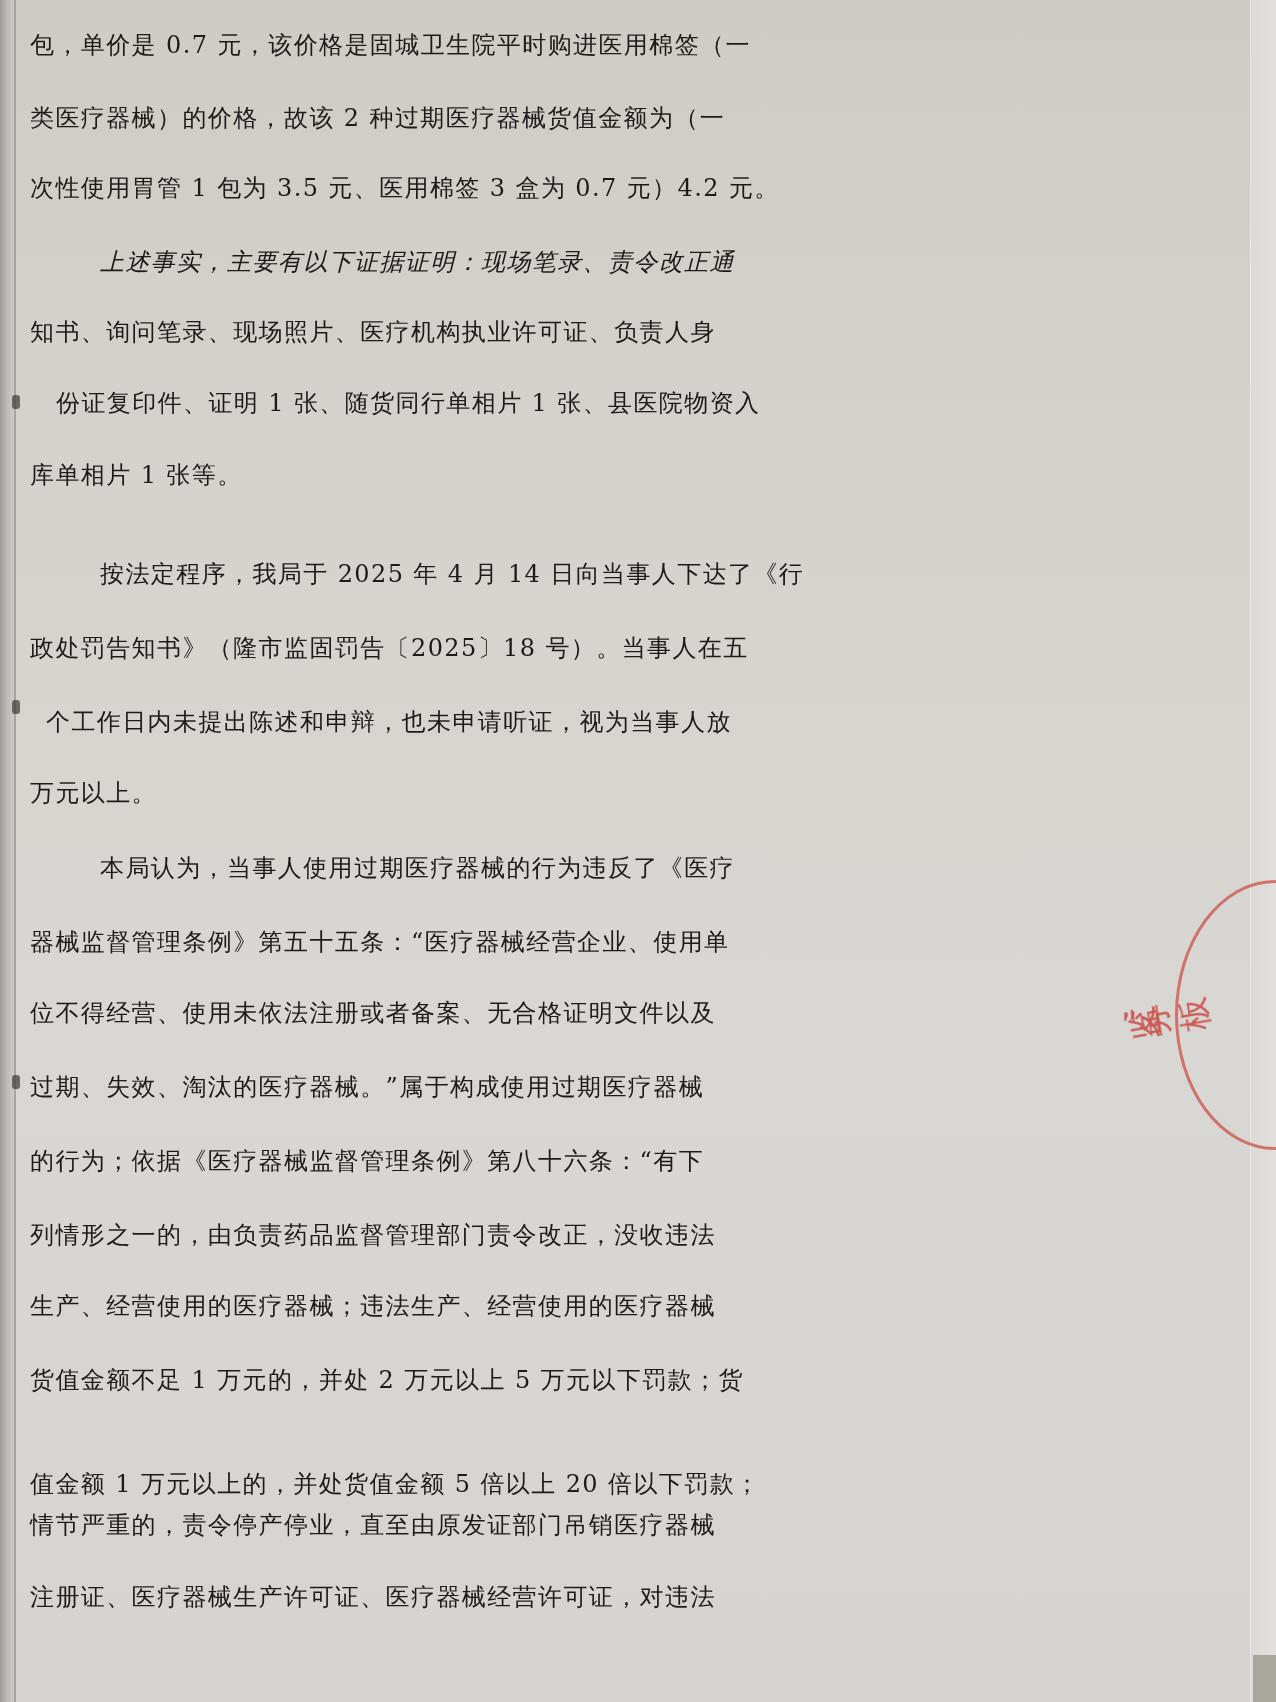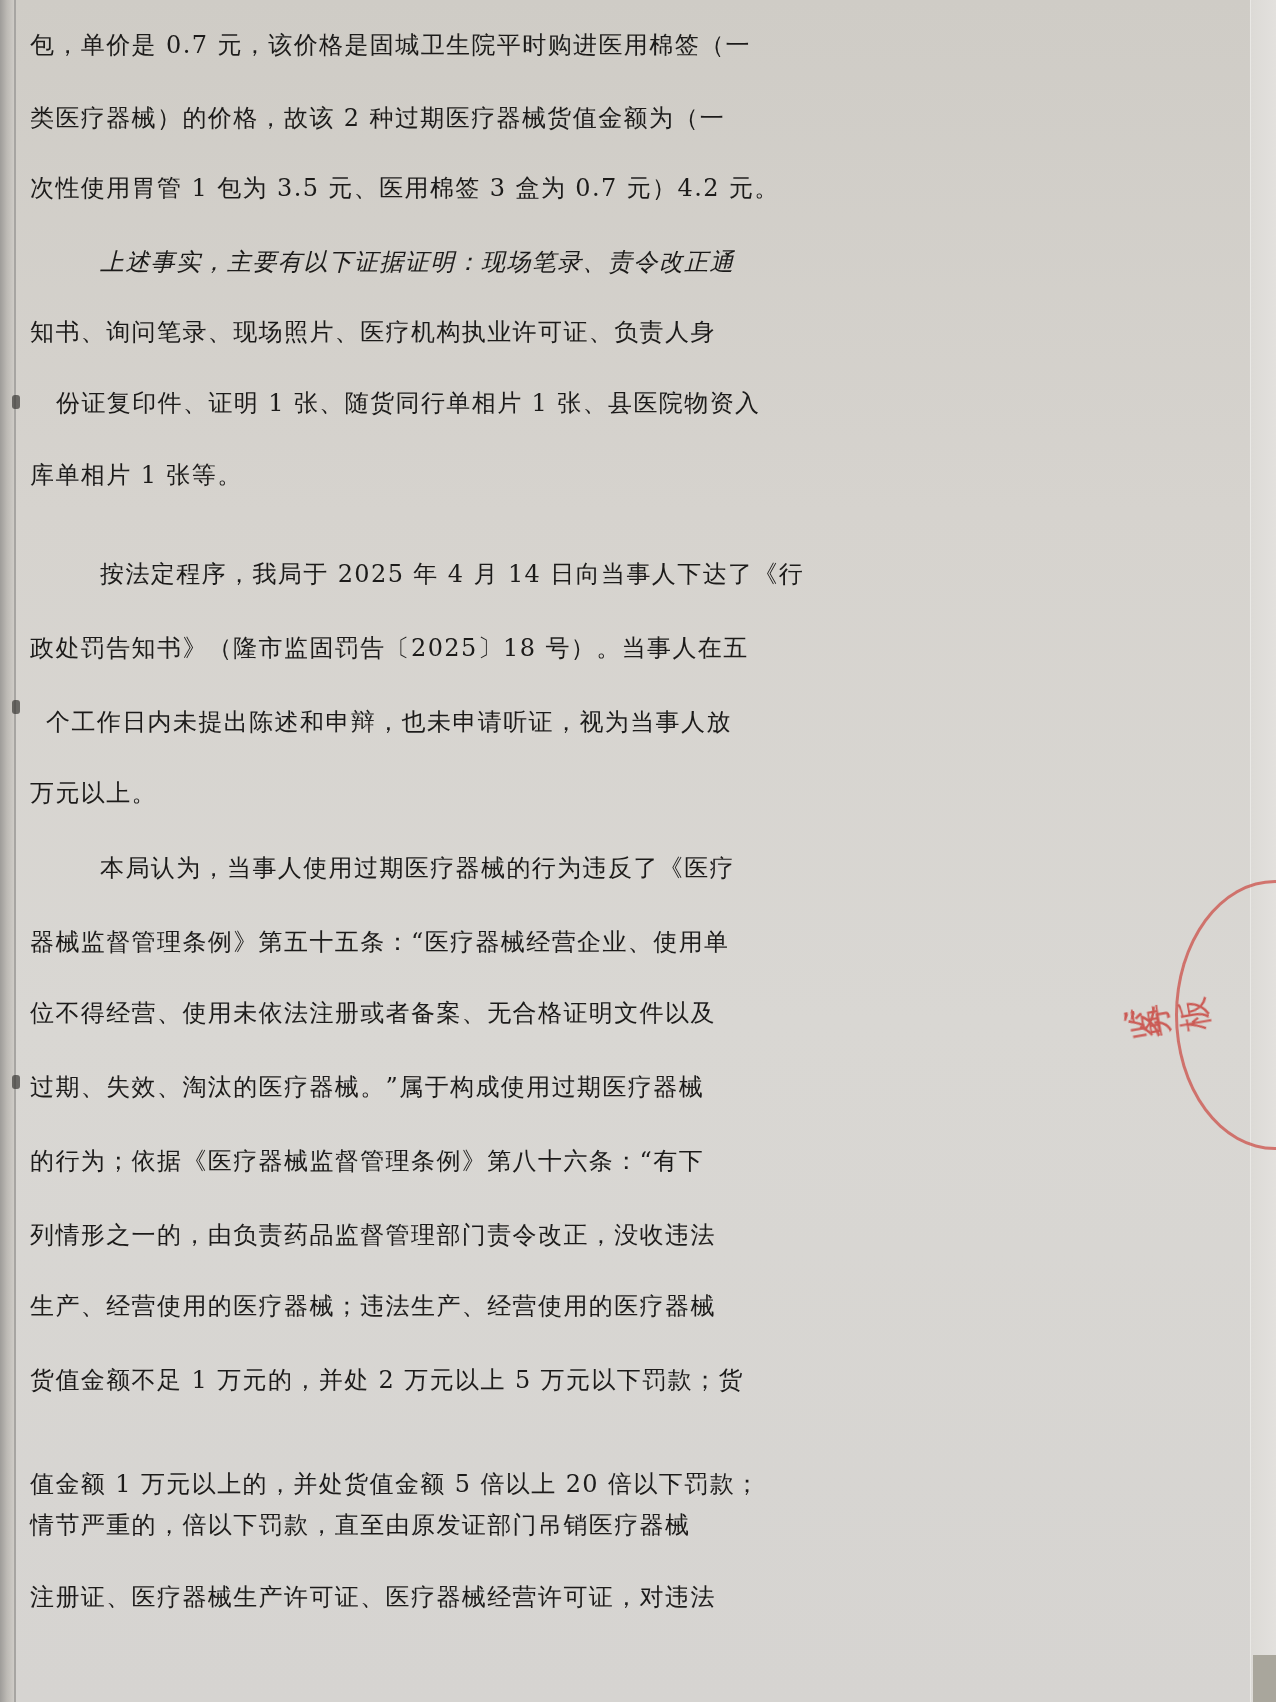--- a/index.html
+++ b/index.html
@@ -77,20 +77,20 @@
   <div class="line" style="top:773px;">万元以上。</div>
   <div class="line indent" style="top:848px;">本局认为，当事人使用过期医疗器械的行为违反了《医疗</div>
   <div class="line" style="top:922px;">器械监督管理条例》第五十五条：“医疗器械经营企业、使用单</div>
   <div class="line" style="top:993px;">位不得经营、使用未依法注册或者备案、无合格证明文件以及</div>
   <div class="line" style="top:1067px;">过期、失效、淘汰的医疗器械。”属于构成使用过期医疗器械</div>
   <div class="line" style="top:1141px;">的行为；依据《医疗器械监督管理条例》第八十六条：“有下</div>
   <div class="line" style="top:1215px;">列情形之一的，由负责药品监督管理部门责令改正，没收违法</div>
   <div class="line" style="top:1286px;">生产、经营使用的医疗器械；违法生产、经营使用的医疗器械</div>
   <div class="line" style="top:1360px;">货值金额不足 1 万元的，并处 2 万元以上 5 万元以下罚款；货</div>
   <div class="line" style="top:1432px;margin-top:32px;">值金额 1 万元以上的，并处货值金额 5 倍以上 20 倍以下罚款；</div>
-  <div class="line" style="top:1505px;">情节严重的，倍以下罚款，直至由原发证部门吊销医疗器械</div>
+  <div class="line" style="top:1505px;">情节严重的，责令停产停业，直至由原发证部门吊销医疗器械</div>
   <div class="line" style="top:1577px;">注册证、医疗器械生产许可证、医疗器械经营许可证，对违法</div>
 </div>
 
 <div class="stamp">
   <div class="stamp-arc"></div>
   <div class="stamp-text">监 务 ” 板</div>
 </div>
 
 </body></html>

